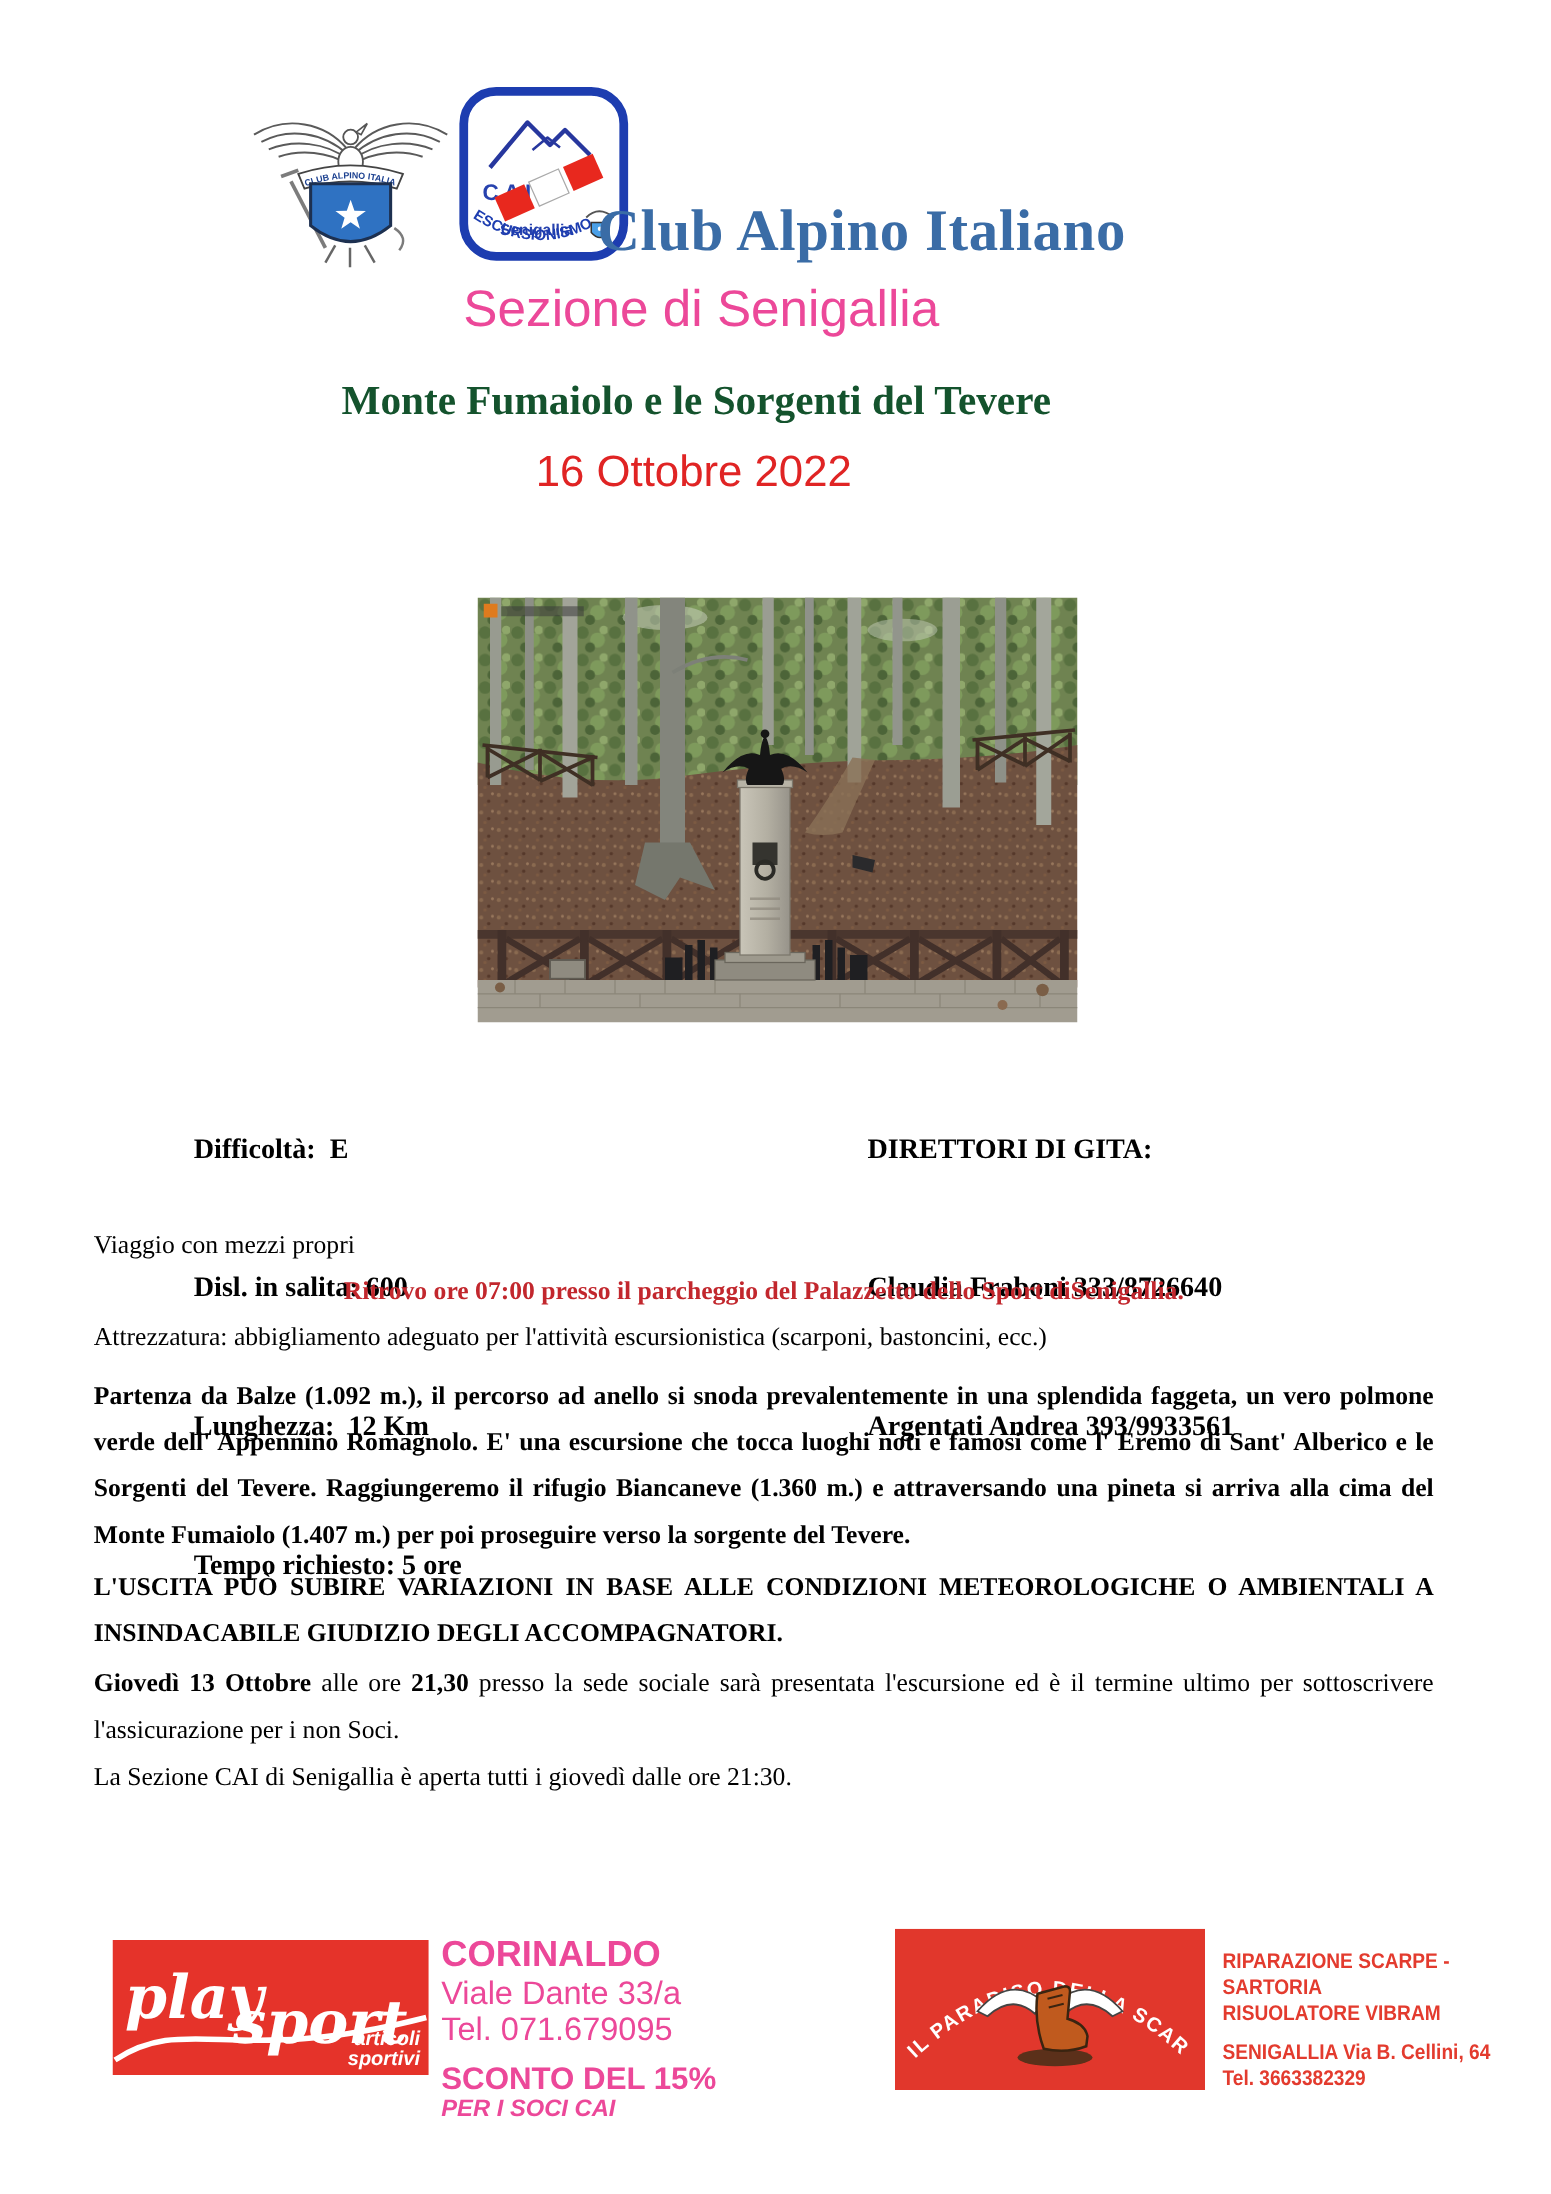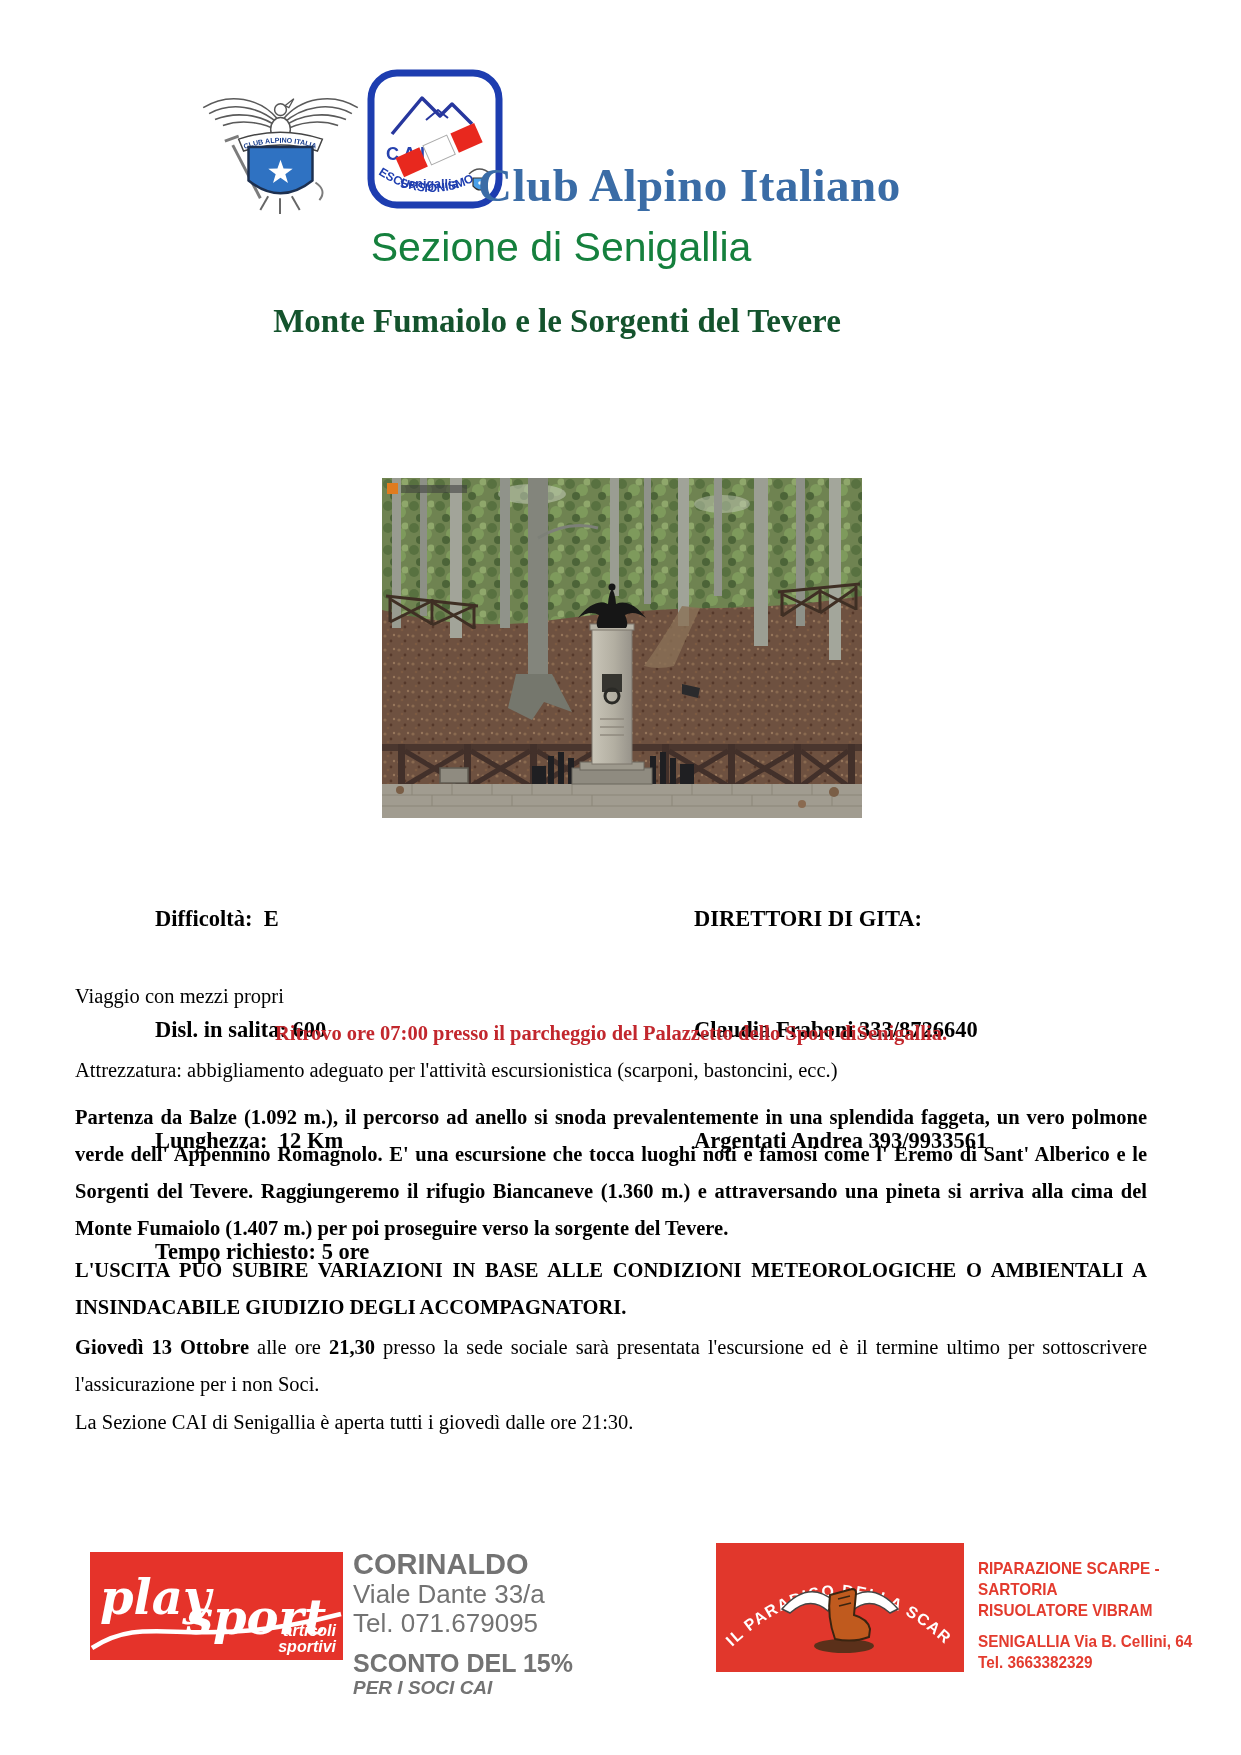--- a/index.html
+++ b/index.html
@@ -5,21 +5,21 @@
   html,body{margin:0;padding:0;background:#ffffff;}
   .page{position:relative;width:1241px;height:1755px;background:#fff;overflow:hidden;
         font-family:"Liberation Serif",serif;color:#000;}
 
   
   .eagle-logo{position:absolute;left:198px;top:86px;}
   .cai-badge{position:absolute;left:366px;top:68px;}
   .club-name{position:absolute;left:478px;top:158px;font-size:47px;font-weight:bold;
              color:#3a6ca6;letter-spacing:0.5px;}
   .section-name{position:absolute;left:0;top:224px;width:1122px;text-align:center;
-                font-size:41px;color:#15803d;font-family:"Liberation Sans",sans-serif;}
+                font-size:41px;color:#ec4899;font-family:"Liberation Sans",sans-serif;}
 
   
   .event-title{position:absolute;left:0;top:303px;width:1114px;text-align:center;
                font-size:33px;font-weight:bold;color:#14532d;font-family:Liberation Serif, serif;}
   .event-date{position:absolute;left:0;top:358px;width:1110px;text-align:center;
               font-size:35px;color:#e02424;font-family:"Liberation Sans",sans-serif;}
 
   
   .photo{position:absolute;left:382px;top:478px;width:480px;height:340px;}
 
@@ -37,21 +37,21 @@
   .p-red{color:#c2272d;font-weight:bold;text-align:center;}
   .p-bold{font-weight:bold;}
   .p-just{text-align:justify;}
   .m10{margin-top:10px !important;}
   .m5{margin-top:5px !important;}
   .m3{margin-top:3px !important;}
   .m1{margin-top:1px !important;}
 
   
   .playsport-logo{position:absolute;left:90px;top:1552px;}
-  .playsport-info{position:absolute;left:353px;top:1548px;color:#737373;
+  .playsport-info{position:absolute;left:353px;top:1548px;color:#ec4899;
                   font-family:"Liberation Sans",sans-serif;}
   .ps-city{font-size:29px;font-weight:bold;line-height:32px;}
   .ps-addr,.ps-tel{font-size:26px;line-height:29px;}
   .ps-promo{margin-top:12px;font-size:25px;font-weight:bold;line-height:26px;}
   .ps-promo2{font-size:19px;font-weight:bold;font-style:italic;line-height:24px;}
 
   .paradiso-logo{position:absolute;left:716px;top:1543px;}
   .paradiso-info{position:absolute;left:978px;top:1558px;color:#e33b2e;font-weight:bold;
                  font-family:"Liberation Sans",sans-serif;font-size:17px;line-height:21px;
                  transform:scaleX(0.9);transform-origin:left top;}
@@ -122,20 +122,21 @@
       <path d="M103,106 q10,-10 22,0" fill="none" stroke="#555" stroke-width="1.5"></path>
       <path d="M107,110 h14 v8 q-7,8 -14,0 z" fill="#4aa0e8" stroke="#333" stroke-width="1.2"></path>
       <circle cx="114" cy="115" r="1.8" fill="#fff"></circle>
     </g>
   </svg>
 
   <div class="club-name">Club Alpino Italiano</div>
   <div class="section-name">Sezione di Senigallia</div>
 
   <div class="event-title">Monte Fumaiolo e le Sorgenti del Tevere</div>
+  <div class="event-date">16 Ottobre 2022</div>
 
   <svg class="photo" width="480" height="340" viewBox="0 0 480 340">
     <defs>
       <pattern id="canopy" width="26" height="22" patternUnits="userSpaceOnUse">
         <rect width="26" height="22" fill="#6f8351"></rect>
         <circle cx="6" cy="6" r="5" fill="#587140"></circle>
         <circle cx="18" cy="12" r="6" fill="#7e9a5c"></circle>
         <circle cx="12" cy="18" r="4" fill="#4c6438"></circle>
         <circle cx="23" cy="4" r="3.5" fill="#8fa76b"></circle>
       </pattern>

